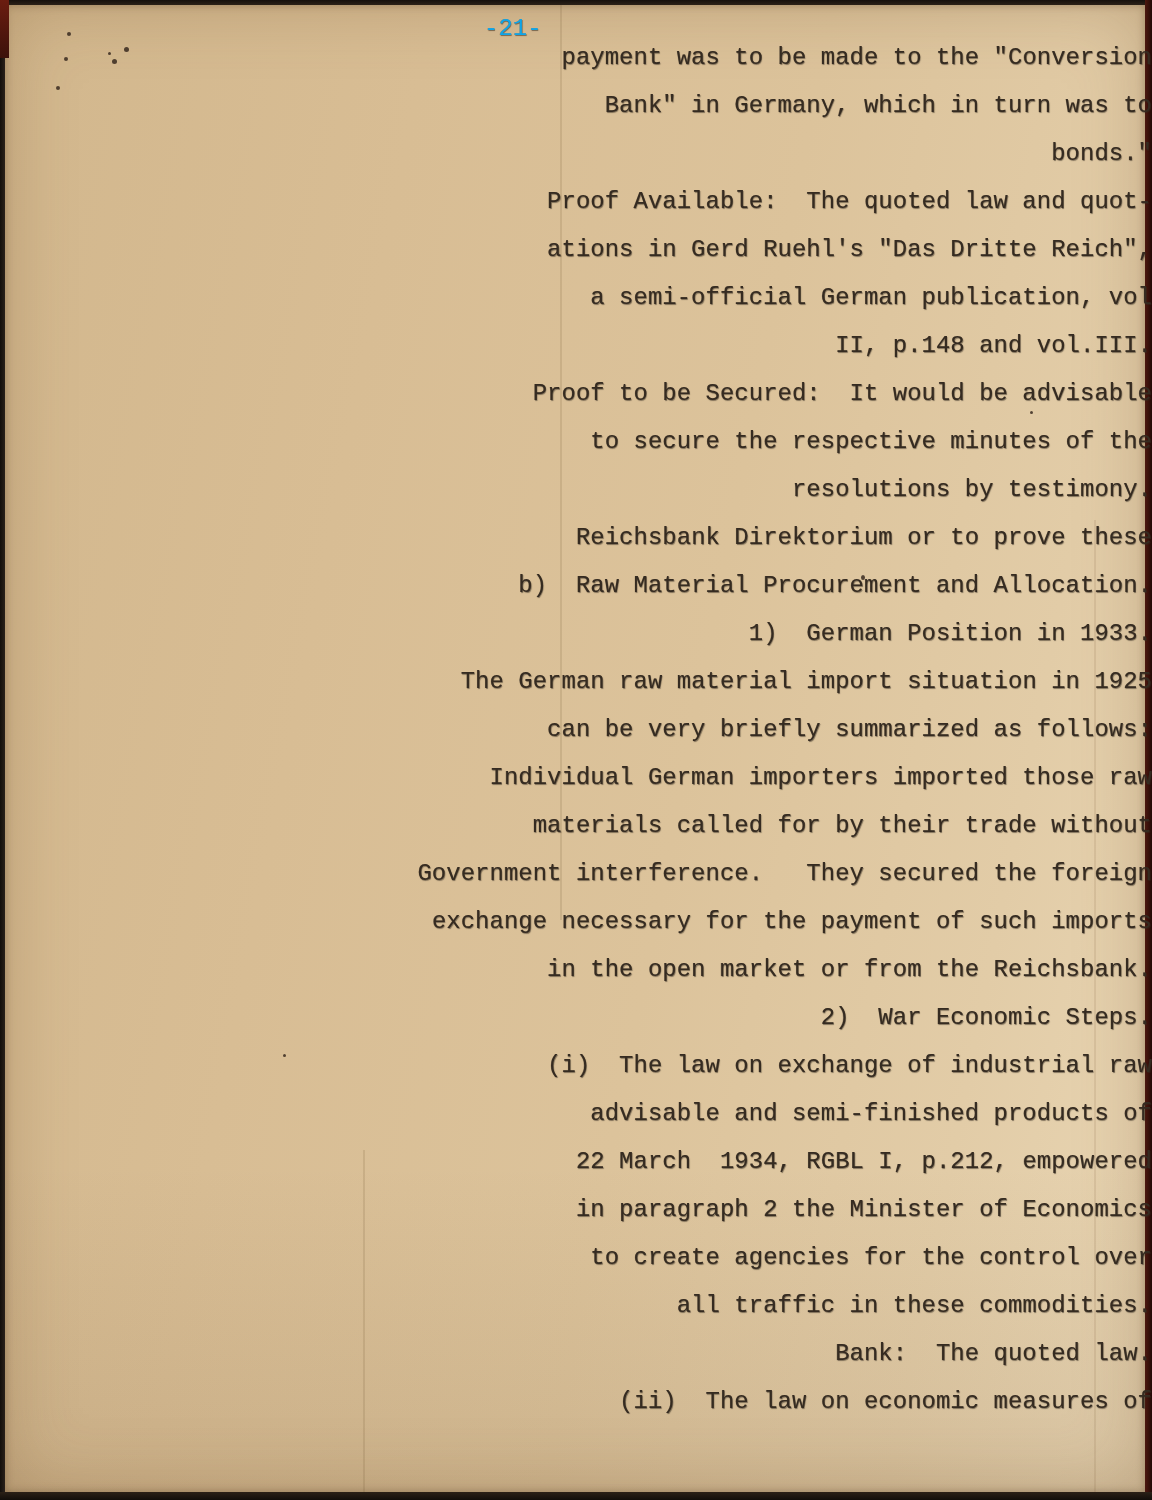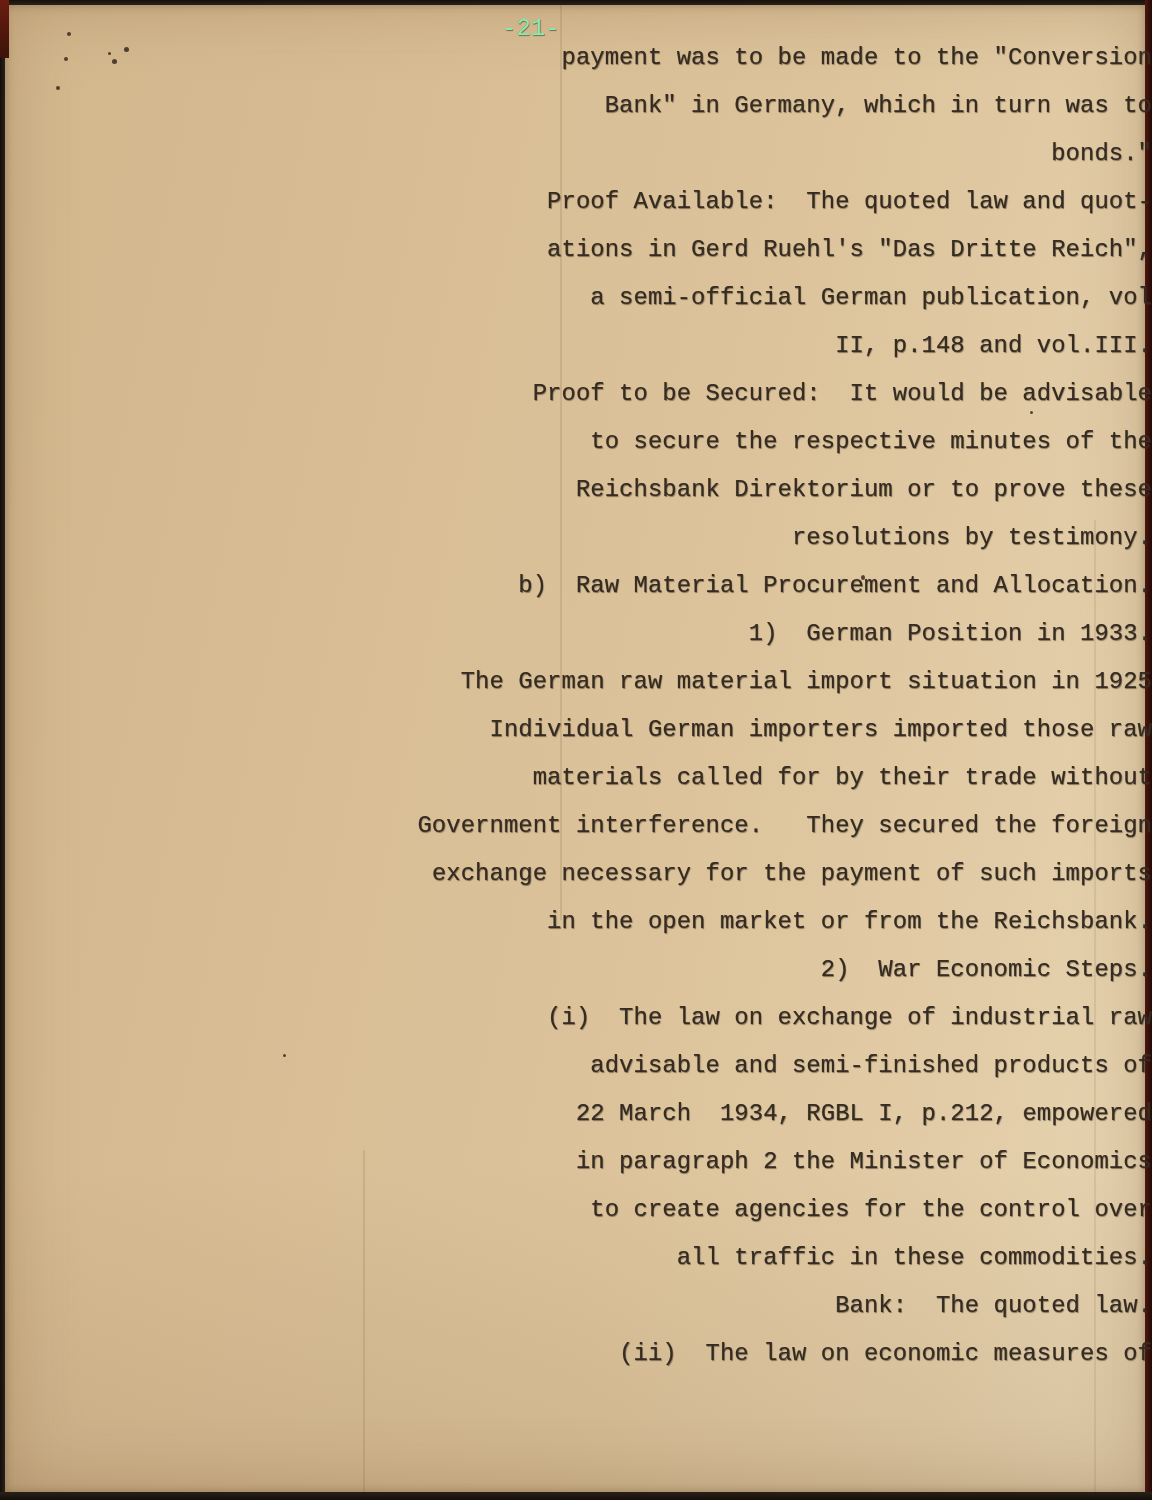--- a/index.html
+++ b/index.html
@@ -43,25 +43,25 @@
   
   .crease { position: absolute; width: 2px; background: rgba(115,85,50,0.16); }
   .crease-1 { left: 560px; top: 0; height: 920px; }
   .crease-2 { left: 363px; top: 1150px; height: 350px; }
   .crease-3 { left: 1094px; top: 520px; height: 980px; background: rgba(115,85,50,0.12); }
   
   .speckle { position: absolute; border-radius: 50%; background: #2e2118; opacity: 0.8; }
   
   .page-number {
     position: absolute;
-    left: 502px;
+    left: 484px;
     top: 12px;
     font-size: 24px;
     line-height: 34px;
-    color: #86efac;
+    color: #0ea5e9;
     white-space: pre;
     text-shadow: 0.6px 0.6px 0.8px rgba(50,40,30,0.55), -0.3px -0.3px 0.6px rgba(50,40,30,0.3);
   }
   .text-block {
     position: absolute;
     left: 0;
     top: 34px;
     width: 1152px;
   }
   .line {
@@ -110,25 +110,26 @@
   <div class="text-block">
       <div class="line in1">payment was to be made to the "Conversion</div>
       <div class="line in1">Bank" in Germany, which in turn was to</div>
       <div class="line in1">bonds."</div>
       <div class="line in1">Proof Available:  The quoted law and quot-</div>
       <div class="line in1">ations in Gerd Ruehl's "Das Dritte Reich",</div>
       <div class="line in1">a semi-official German publication, vol</div>
       <div class="line in1">II, p.148 and vol.III.</div>
       <div class="line in1">Proof to be Secured:  It would be advisable</div>
       <div class="line in1">to secure the respective minutes of the</div>
+      <div class="line in1">resolutions by testimony.</div>
       <div class="line in1">Reichsbank Direktorium or to prove these</div>
-      <div class="line in1">resolutions by testimony.</div>
       <div class="line in0">b)  Raw Material Procurement and Allocation.</div>
       <div class="line in2">1)  German Position in 1933.</div>
       <div class="line in2">The German raw material import situation in 1925</div>
+      <div class="line in2">can be very briefly summarized as follows:</div>
       <div class="line in2">Individual German importers imported those raw</div>
       <div class="line in2">materials called for by their trade without</div>
       <div class="line in2">Government interference.   They secured the foreign</div>
       <div class="line in2">exchange necessary for the payment of such imports</div>
       <div class="line in2">in the open market or from the Reichsbank.</div>
       <div class="line in2">2)  War Economic Steps.</div>
       <div class="line in3">(i)  The law on exchange of industrial raw</div>
       <div class="line in3">advisable and semi-finished products of</div>
       <div class="line in3">22 March  1934, RGBL I, p.212, empowered</div>
       <div class="line in3">in paragraph 2 the Minister of Economics</div>

